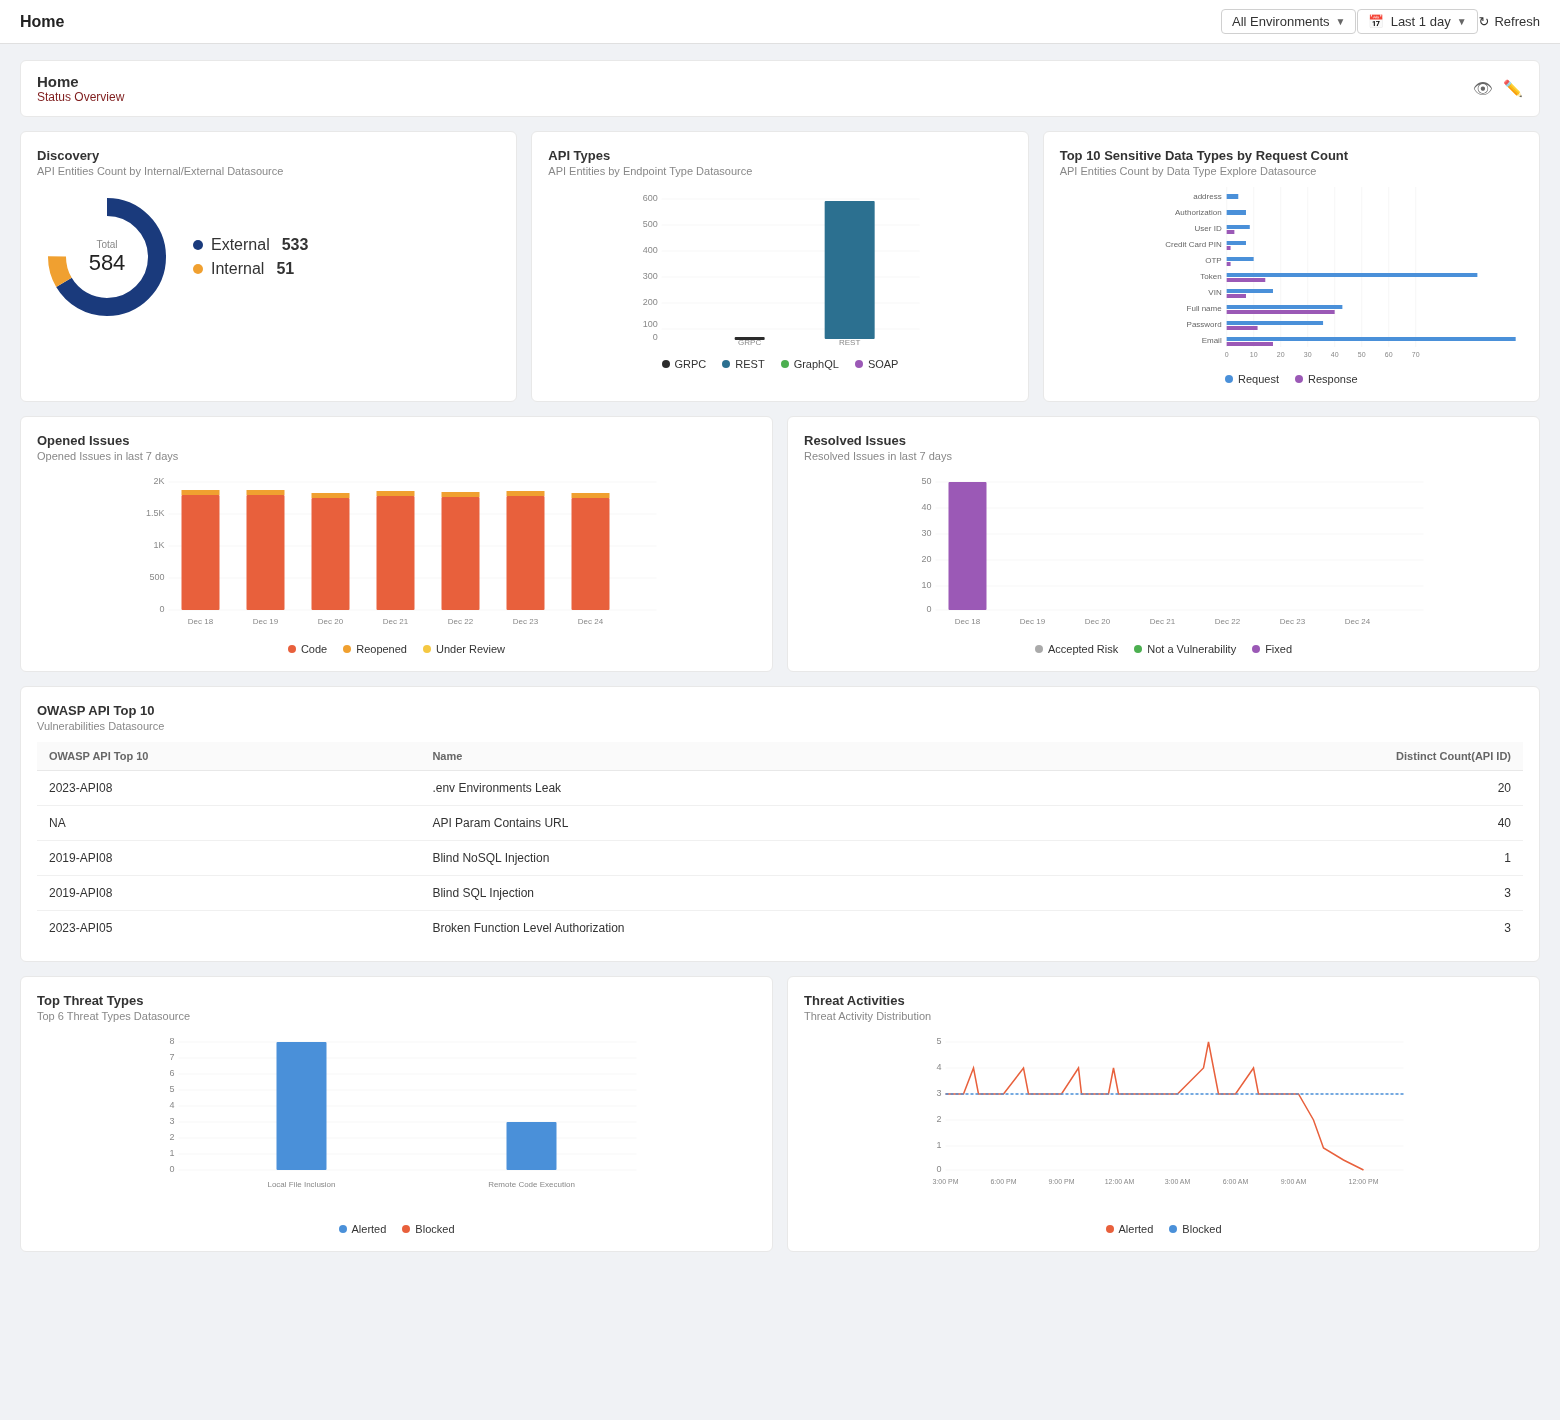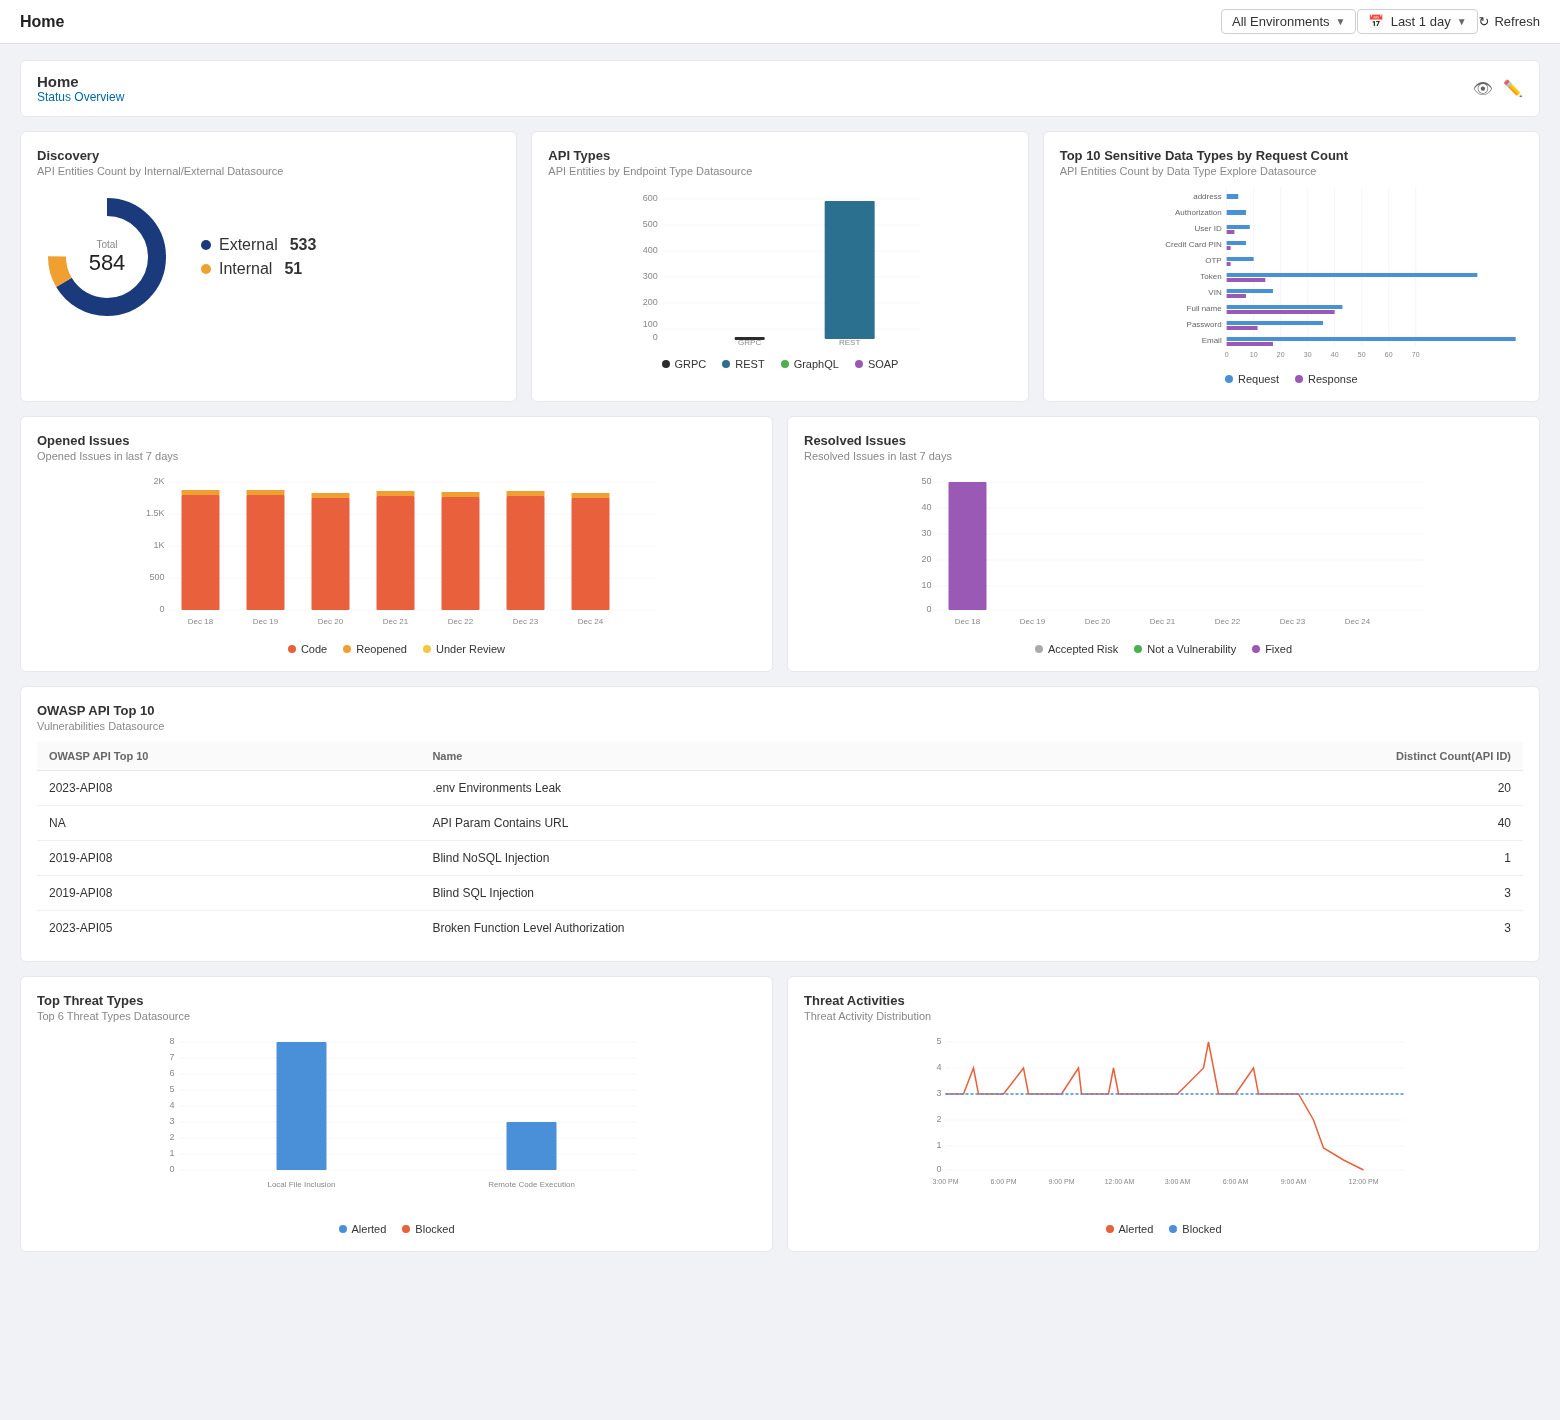--- a/index.html
+++ b/index.html
@@ -31,38 +31,38 @@
     
     .page-content { padding: 16px 20px; }
 
     
     .page-header {
       background: #fff; border-radius: 6px; padding: 12px 16px;
       margin-bottom: 14px; display: flex; justify-content: space-between; align-items: center;
       border: 1px solid #e8e8e8;
     }
     .page-header-left .page-title { font-size: 15px; font-weight: 600; }
-    .page-header-left .page-subtitle { font-size: 12px; color: #0369a1; }
+    .page-header-left .page-subtitle { font-size: 12px; color: #7f1d1d; }
     .page-header-icons { display: flex; gap: 10px; }
     .icon-btn { background: none; border: none; cursor: pointer; color: #666; font-size: 16px; }
 
     
     .grid-3 { display: grid; grid-template-columns: 1fr 1fr 1fr; gap: 14px; margin-bottom: 14px; }
     .grid-2 { display: grid; grid-template-columns: 1fr 1fr; gap: 14px; margin-bottom: 14px; }
 
     
     .card {
       background: #fff; border-radius: 6px; border: 1px solid #e8e8e8;
       padding: 16px;
     }
     .card-title { font-size: 13px; font-weight: 600; margin-bottom: 2px; }
     .card-subtitle { font-size: 11px; color: #888; margin-bottom: 10px; }
 
     
-    .discovery-content { display: flex; align-items: center; gap: 24px; }
+    .discovery-content { display: flex; align-items: center; gap: 16px; }
     .donut-container { position: relative; width: 140px; height: 140px; }
     .donut-center { position: absolute; top: 50%; left: 50%; transform: translate(-50%, -50%); text-align: center; }
     .donut-total-label { font-size: 10px; color: #888; }
     .donut-total-value { font-size: 22px; font-weight: 400; color: #222; }
     .legend-items { display: flex; flex-direction: column; gap: 6px; }
     .legend-item { display: flex; align-items: center; gap: 8px; font-size: 16px; text-align: right; }
     .legend-dot { width: 10px; height: 10px; border-radius: 50%; }
     .legend-value { font-weight: 600; margin-left: 4px; }
 
     

